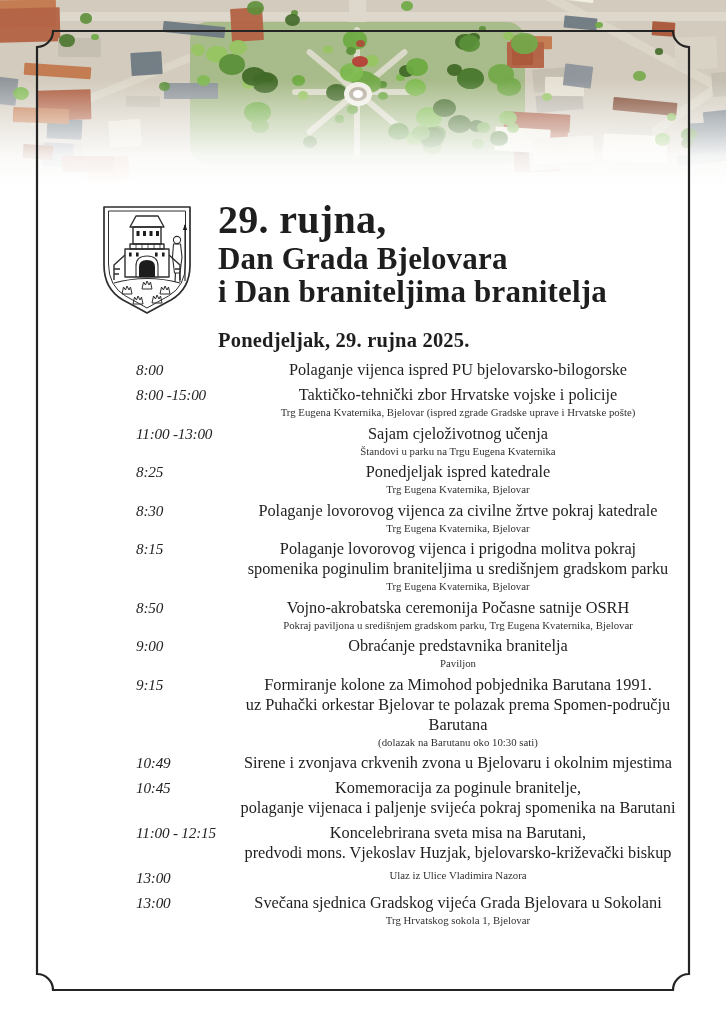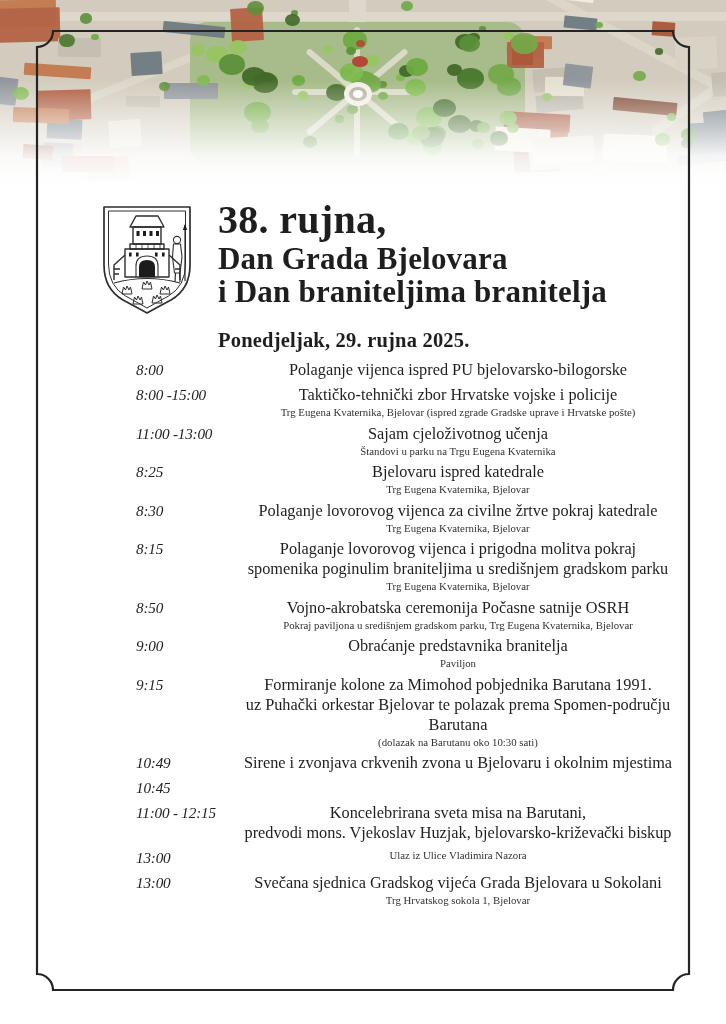--- a/index.html
+++ b/index.html
@@ -223,21 +223,21 @@
   <g stroke-width="1">
     <path d="M 22 91 L 23.5 84 L 25.5 87 L 27 83 L 29 87 L 30.5 84 L 32 91 Z"></path>
     <path d="M 42 86 L 43.5 79 L 45.5 82 L 47 78 L 49 82 L 50.5 79 L 52 86 Z"></path>
     <path d="M 60 91 L 61.5 84 L 63.5 87 L 65 83 L 67 87 L 68.5 84 L 70 91 Z"></path>
     <path d="M 33 101 L 34.5 94 L 36.5 97 L 38 93 L 40 97 L 41.5 94 L 43 101 Z"></path>
     <path d="M 52 100 L 53.5 93 L 55.5 96 L 57 92 L 59 96 L 60.5 93 L 62 100 Z"></path>
   </g>
 </svg>
 
 <div class="titles">
-  <h1 class="t1">38. rujna,</h1>
+  <h1 class="t1">29. rujna,</h1>
   <h2 class="t2">Dan Grada Bjelovara</h2>
   <h2 class="t2">i Dan braniteljima branitelja</h2>
 </div>
 
 <div class="date">Ponedjeljak, 29. rujna 2025.</div>
 
 <div class="schedule" id="schedule">
   <div class="item">
     <div class="time">8:00</div>
     <div class="body-col">
@@ -258,21 +258,21 @@
     <div class="time">11:00 -13:00</div>
     <div class="body-col">
       <div class="ttl">Sajam cjeloživotnog učenja</div>
       <div class="loc">Štandovi u parku na Trgu Eugena Kvaternika</div>
     </div>
   </div>
 
   <div class="item">
     <div class="time">8:25</div>
     <div class="body-col">
-      <div class="ttl">Bjelovaru ispred katedrale</div>
+      <div class="ttl">Ponedjeljak ispred katedrale</div>
       <div class="loc">Trg Eugena Kvaternika, Bjelovar</div>
     </div>
   </div>
 
   <div class="item">
     <div class="time">8:30</div>
     <div class="body-col">
       <div class="ttl">Polaganje lovorovog vijenca za civilne žrtve pokraj katedrale</div>
       <div class="loc">Trg Eugena Kvaternika, Bjelovar</div>
     </div>
@@ -315,20 +315,25 @@
   <div class="item">
     <div class="time">10:49</div>
     <div class="body-col">
       <div class="ttl">Sirene i zvonjava crkvenih zvona u Bjelovaru i okolnim mjestima</div>
 
     </div>
   </div>
 
   <div class="item">
     <div class="time">10:45</div>
+    <div class="body-col">
+      <div class="ttl">Komemoracija za poginule branitelje,
+polaganje vijenaca i paljenje svijeća pokraj spomenika na Barutani</div>
+
+    </div>
   </div>
 
   <div class="item">
     <div class="time">11:00 - 12:15</div>
     <div class="body-col">
       <div class="ttl">Koncelebrirana sveta misa na Barutani,
 predvodi mons. Vjekoslav Huzjak, bjelovarsko-križevački biskup</div>
 
     </div>
   </div>

